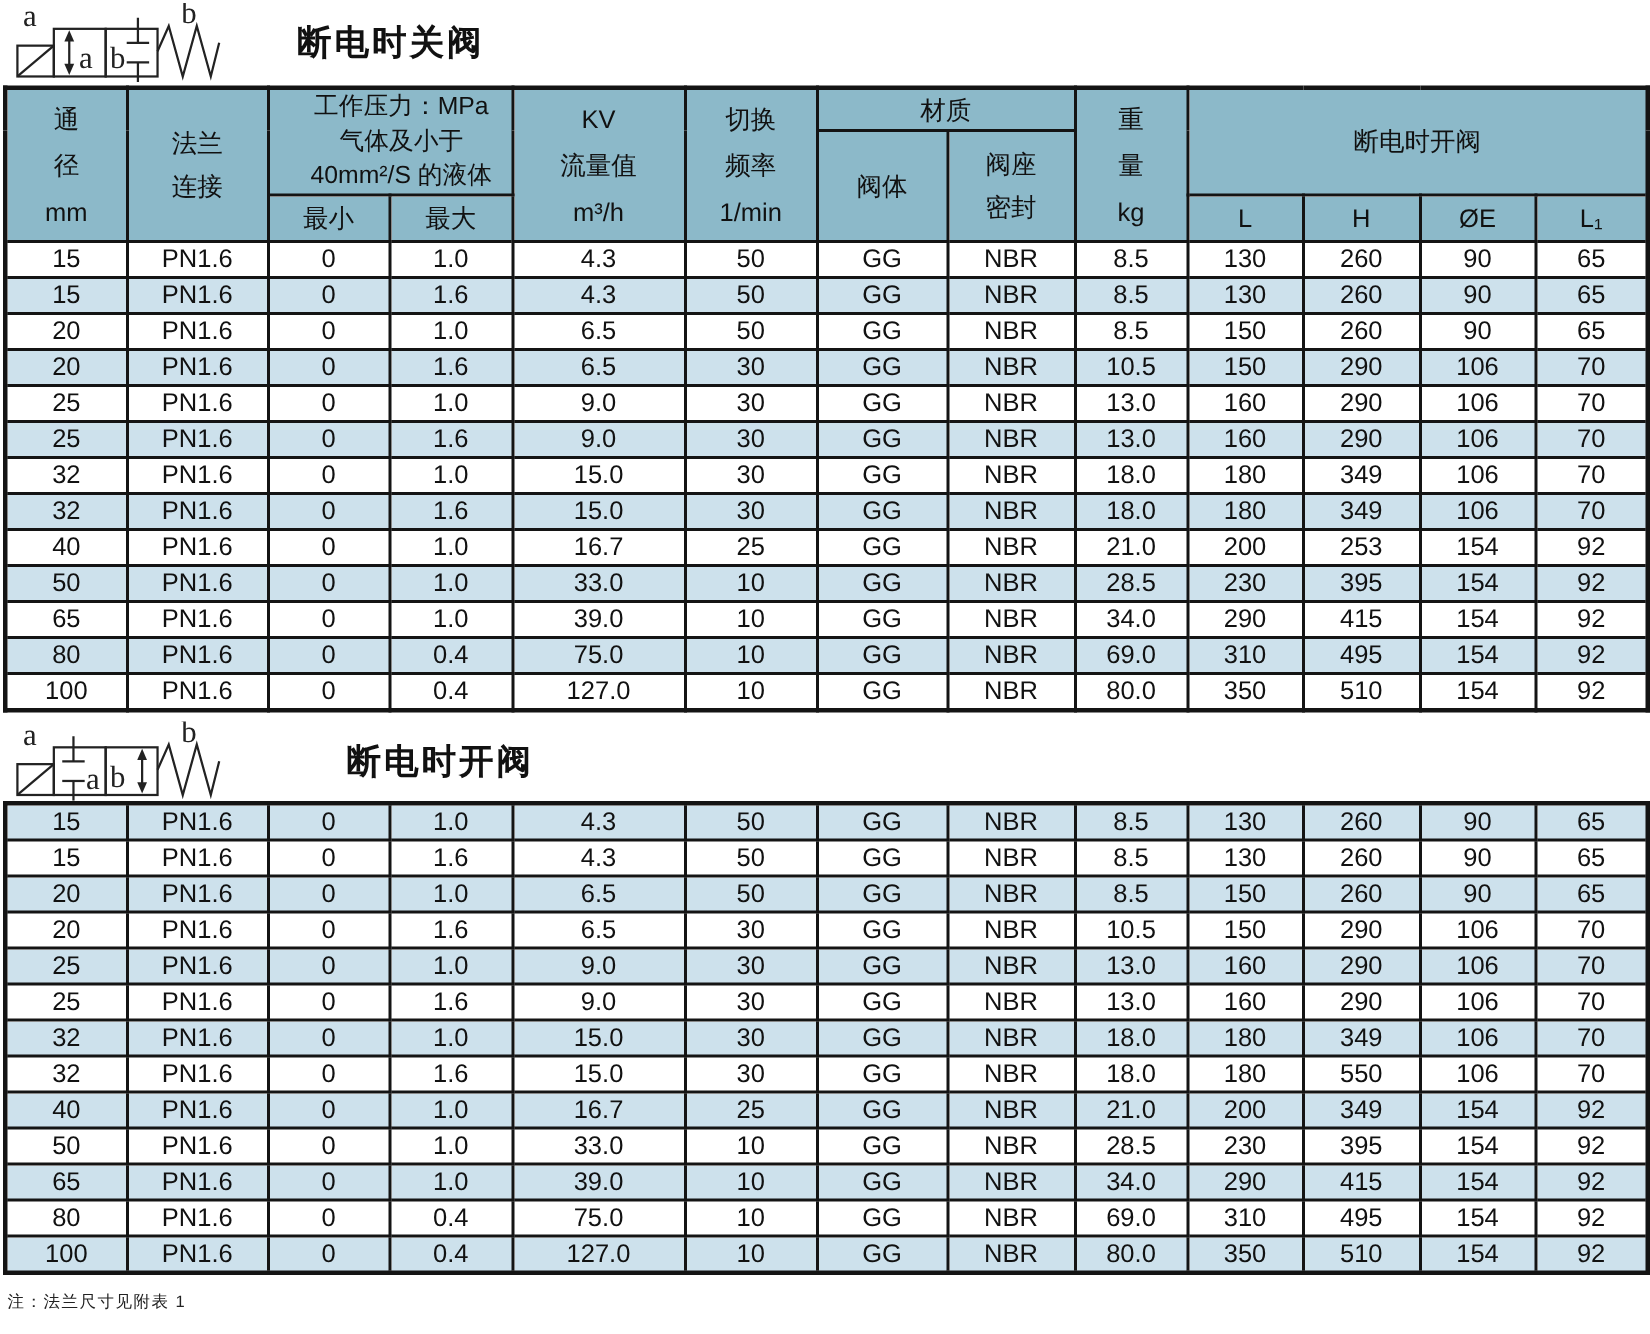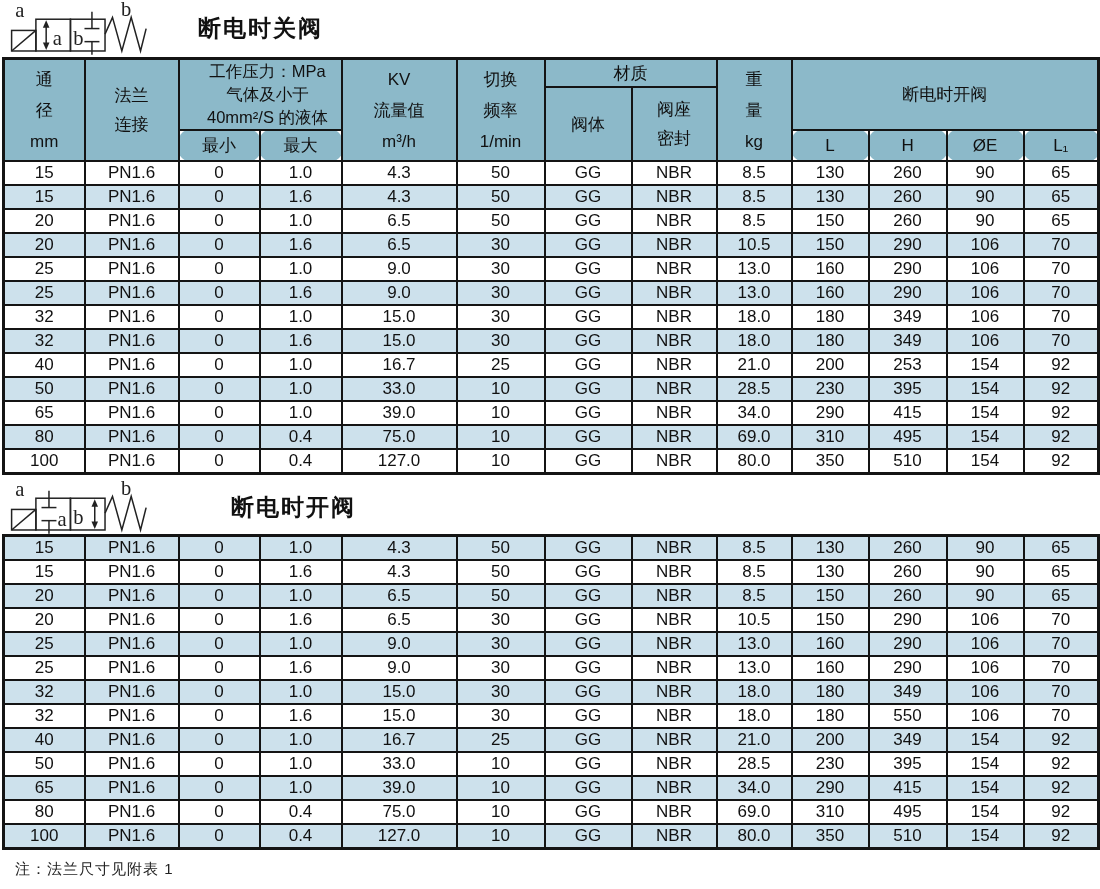--- a/index.html
+++ b/index.html
@@ -43,30 +43,30 @@
     text-align:center;
     vertical-align:middle;
     font-weight:normal;
     font-size:17px;
     color:var(--text);
     overflow:hidden;
   }
   thead th{background:var(--header-bg);}
   tr.rA th{height:26px;}
   tr.rB th{height:41px;}
-  tr.rC th{height:29px;border-radius:10px;}
+  tr.rC th{height:29px;}
   tbody td{height:22px;background:#fff;}
   tbody tr.stripe td{background:var(--stripe-bg);}
   .lh-lg{line-height:31px;}
   .lh-md{line-height:23px;font-size:16.5px;padding-left:15px;}
   .lh-2{line-height:29px;}
 
   .footnote{
-    padding:10px 0 0 15px;
-    font-size:15px;
+    padding:10px 0 0 5px;
+    font-size:11px;
     color:#222;
     letter-spacing:1px;
   }
 </style>
 </head>
 <body>
 
 <div class="page">
 
   <div class="section-head">

